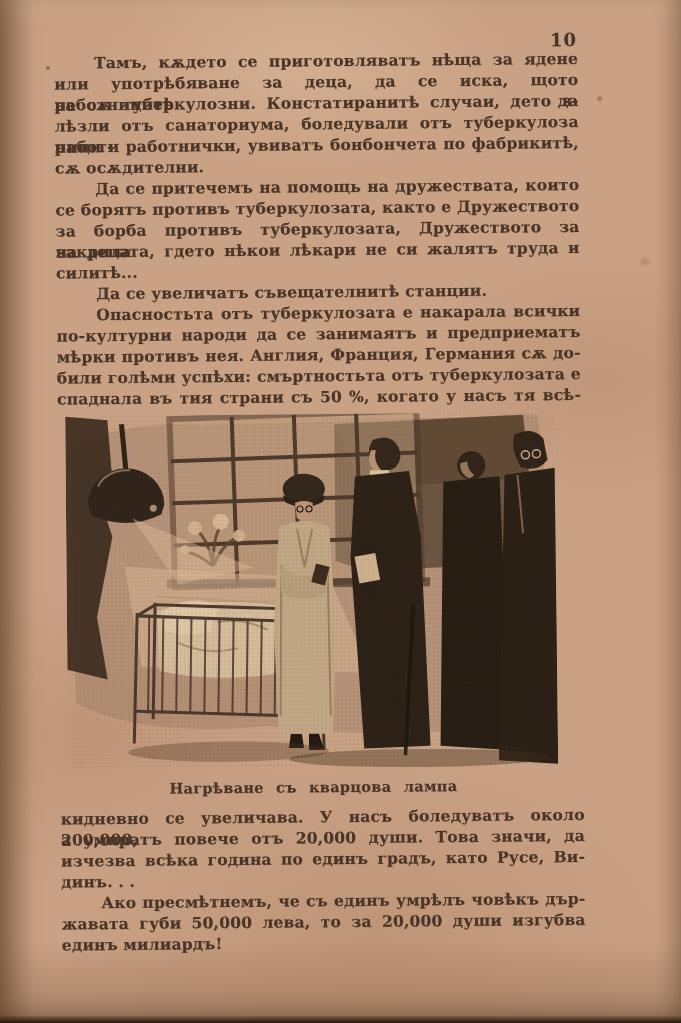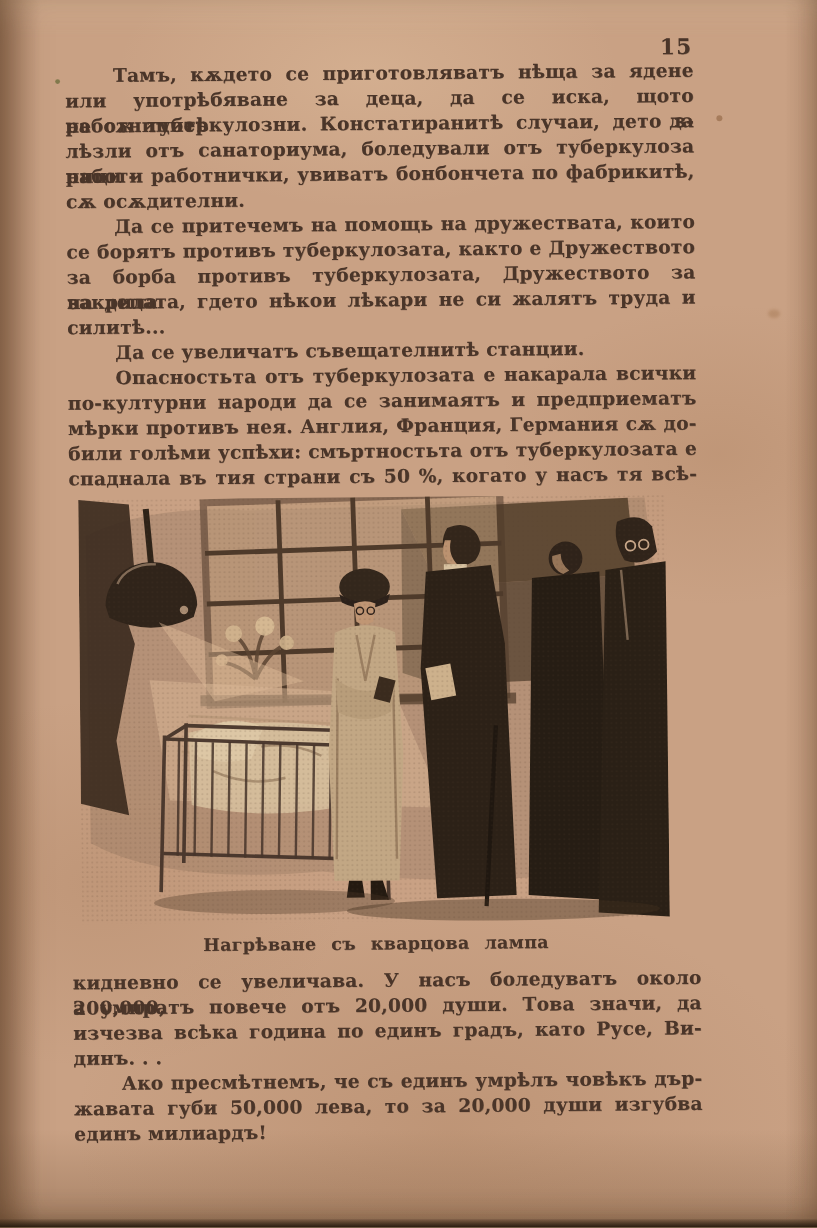--- a/index.html
+++ b/index.html
@@ -59,21 +59,21 @@
   .speck.s1{left:46px;top:66px;width:4px;height:4px;background:#6f6f3e;opacity:.8;}
   .speck.s2{left:597px;top:96px;width:5px;height:5px;background:#8a5f3c;opacity:.55;filter:blur(.5px);}
   .speck.s3{left:640px;top:258px;width:10px;height:7px;background:#9a6c44;opacity:.35;filter:blur(1.5px);}
 </style>
 </head>
 <body>
 
 <div class="page">
   <div class="content">
 
-    <div class="page-number">15</div>
+    <div class="page-number">10</div>
 
     <div class="text-block top">
       <div class="para">
         <div class="line just indent">Тамъ, кѫдето се приготовляватъ нѣща за ядене</div>
         <div class="line just">или употрѣбяване за деца, да се иска, щото работницитѣ да</div>
         <div class="line just">не сѫ туберкулозни. Констатиранитѣ случаи, дето з-</div>
         <div class="line just">лѣзли отъ санаториума, боледували отъ туберкулоза работ-</div>
         <div class="line just">ници и работнички, увиватъ бонбончета по фабрикитѣ,</div>
         <div class="line">сѫ осѫдителни.</div>
       </div>

